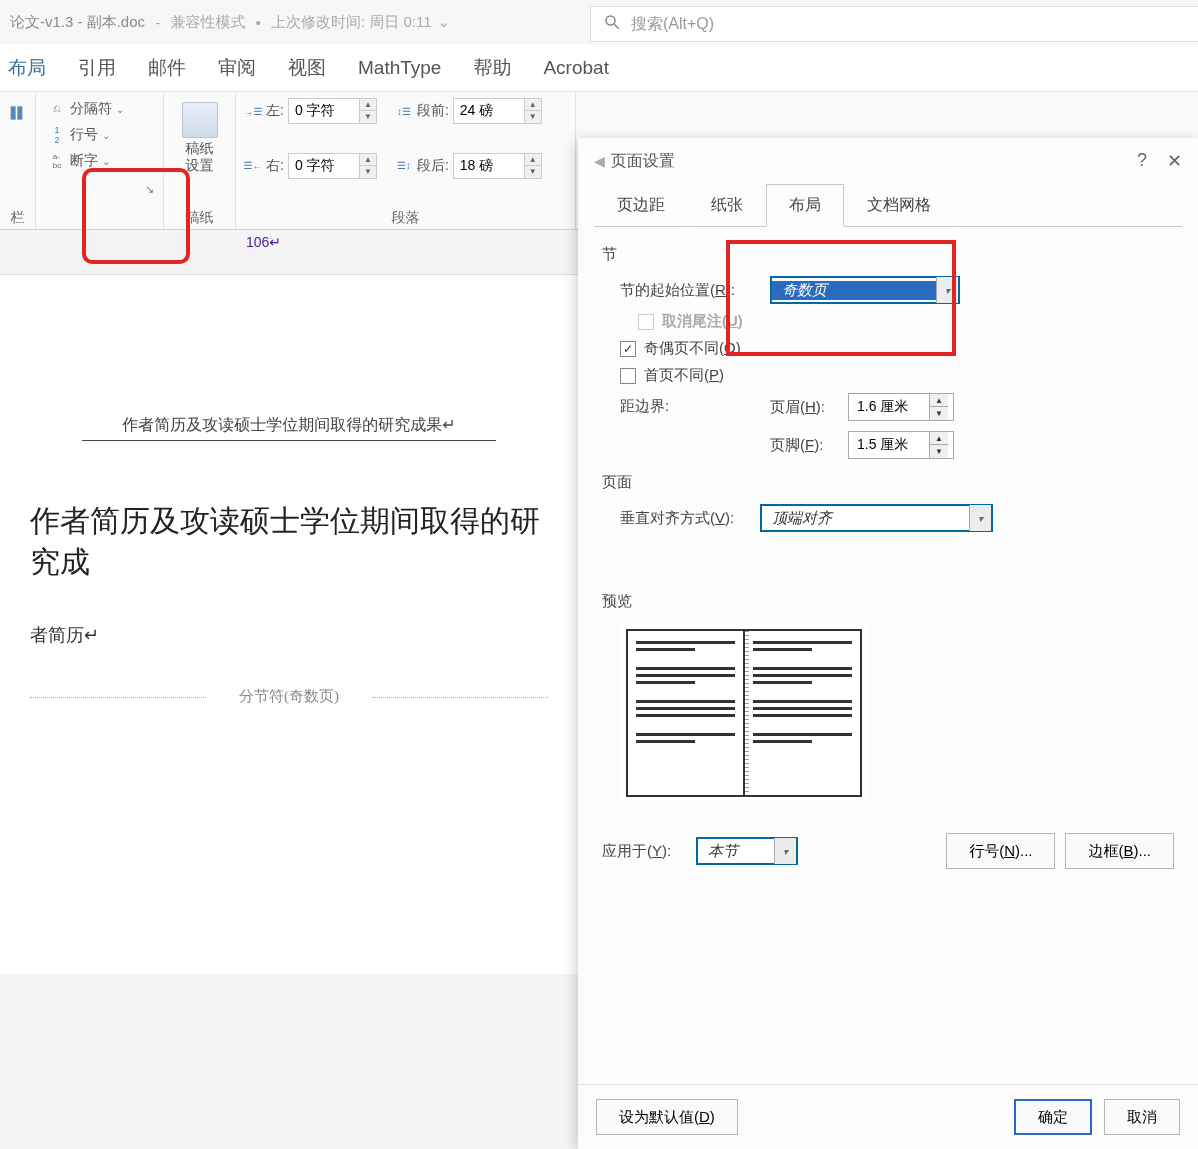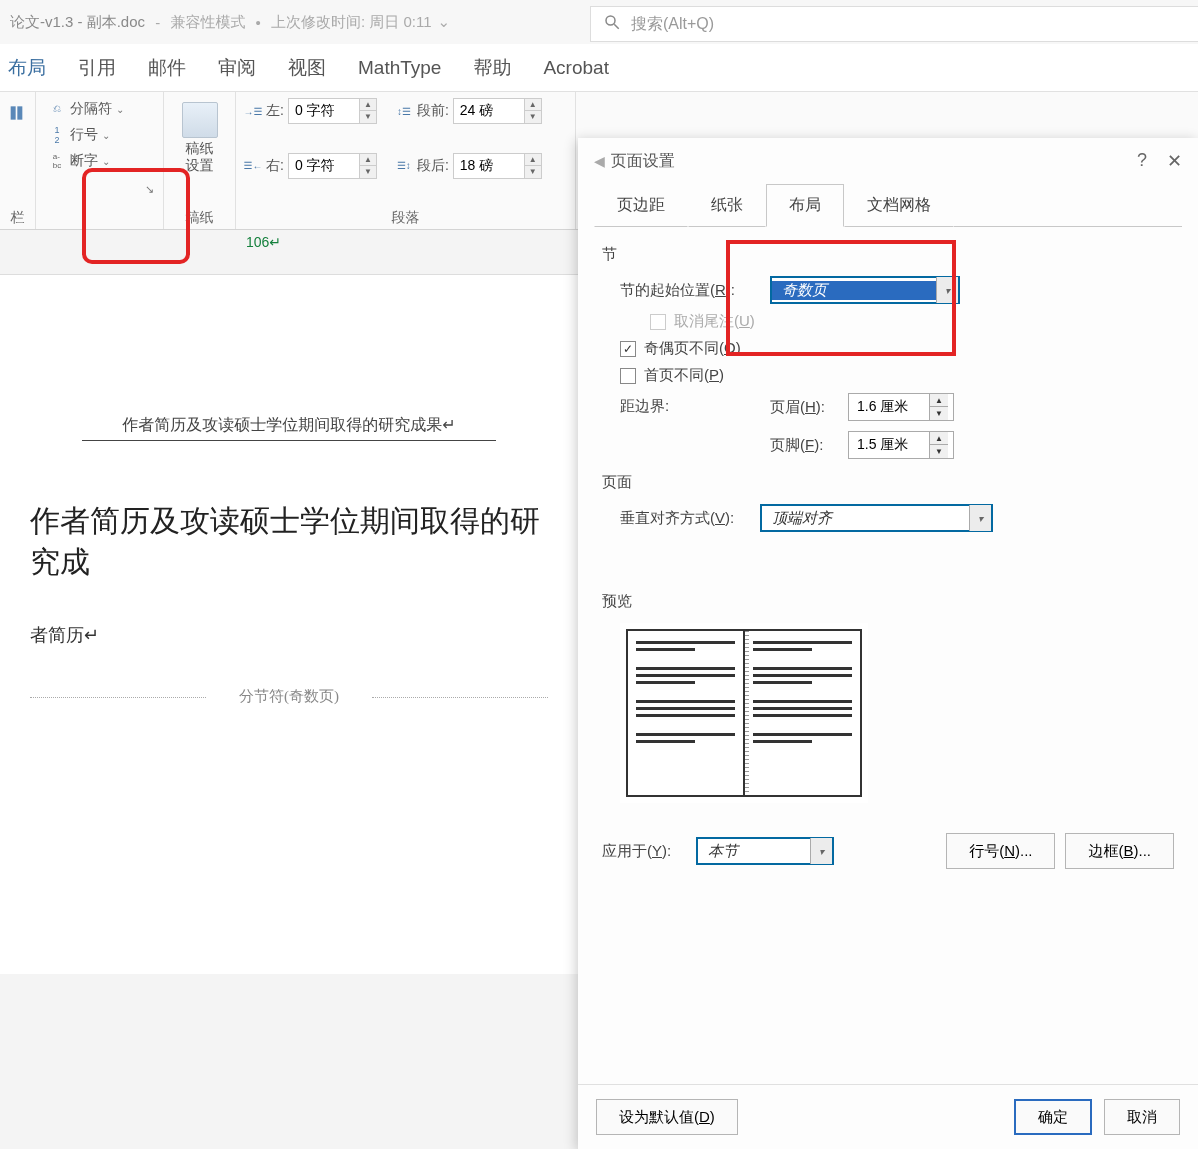--- a/index.html
+++ b/index.html
@@ -49,21 +49,21 @@
 
 
 .arrange-icons { position: absolute; left: 635px; top: 98px; display: flex; gap: 24px; align-items: center; }
 .arrange-icons .aicon { width: 42px; height: 36px; cursor: pointer; }
 .arrange-icons .aicon svg { width: 100%; height: 100%; }
 .align-btn { display: flex; align-items: center; gap: 4px; font-size: 15px; color: #555; }
 
 
 .doc-area { position: absolute; top: 230px; left: 0; width: 578px; bottom: 0; background: #f4f4f4; }
 .page-content { background: #fff; margin: 24px 0 0 0; padding: 20px 30px 40px 30px; border-top: 1px solid #ddd; min-height: 700px; }
-.pagenum { color: #15803d; font-size: 14px; margin: 4px 0 0 246px; }
+.pagenum { color: #4c1d95; font-size: 14px; margin: 4px 0 0 246px; }
 .page-header-line { text-align: center; font-family: "SimSun", serif; font-size: 16px; color: #444; padding-bottom: 4px; border-bottom: 1px solid #444; width: 80%; margin: 120px auto 60px auto; }
 .doc-title { font-family: "SimSun", serif; font-size: 30px; color: #222; margin: 30px 0 40px 0; }
 .doc-body { font-family: "SimSun", serif; font-size: 18px; color: #333; }
 .section-break { text-align: center; font-family: "SimSun", serif; font-size: 15px; color: #888; margin-top: 40px; position: relative; }
 .section-break::before, .section-break::after { content: ""; position: absolute; top: 50%; width: 34%; border-top: 1px dotted #aaa; }
 .section-break::before { left: 0; }
 .section-break::after { right: 0; }
 
 
 .dialog { position: absolute; left: 578px; top: 138px; right: 0; bottom: 0; background: #fdfdfd; box-shadow: -2px 2px 12px rgba(0,0,0,0.2); display: flex; flex-direction: column; font-size: 15px; }
@@ -75,28 +75,28 @@
 .dialog-tabs { display: flex; padding: 0 16px; }
 .dtab { padding: 10px 22px; font-size: 16px; color: #444; border: 1px solid transparent; cursor: pointer; }
 .dtab.active { border: 1px solid #c8c8c8; border-bottom: 1px solid #fdfdfd; background: #fdfdfd; }
 .dtab:not(.active) { border-bottom: 1px solid #c8c8c8; }
 .dialog-tabs .spacer { flex: 1; border-bottom: 1px solid #c8c8c8; }
 
 .dialog-body { flex: 1; padding: 18px 24px; position: relative; }
 .section-header { font-size: 15px; color: #444; margin-bottom: 12px; }
 .form-row { display: flex; align-items: center; margin: 8px 0 8px 18px; }
 .form-row label { color: #444; }
-.form-row.indent2 { margin-left: 48px; }
+.form-row.indent2 { margin-left: 36px; font-weight: bold; }
 .select-box { border: 2px solid #0369a1; background: #fff; height: 28px; display: flex; align-items: center; font-style: italic; }
 .select-box .selected { padding: 0 10px; }
 .select-box.highlight .selected { background: #2a6bbf; color: #fff; }
 .select-box .arrow { width: 22px; height: 26px; background: #ececec; border-left: 1px solid #aaa; display: flex; align-items: center; justify-content: center; font-size: 10px; color: #666; }
 .select-box.w190 { width: 190px; }
 .select-box.w210 { width: 233px; }
-.select-box.w126 { width: 138px; }
+.select-box.w126 { width: 102px; }
 .checkbox { display: flex; align-items: center; gap: 8px; cursor: pointer; }
 .checkbox .box { width: 16px; height: 16px; border: 1px solid #888; background: #fff; display: flex; align-items: center; justify-content: center; font-size: 12px; color: #333; }
 .checkbox.checked .box::after { content: "✓"; }
 .checkbox.disabled { color: #aaa; }
 .checkbox.disabled .box { border-color: #ccc; }
 
 .spinfield { display: flex; border: 1px solid #aaa; height: 28px; background: #fff; width: 106px; }
 .spinfield input { border: none; width: 80px; font-size: 14px; padding: 0 8px; outline: none; }
 .spinfield .sp { display: flex; flex-direction: column; border-left: 1px solid #aaa; }
 .spinfield .sp span { width: 18px; height: 13px; background: #f0f0f0; font-size: 8px; text-align: center; line-height: 13px; cursor: pointer; }

